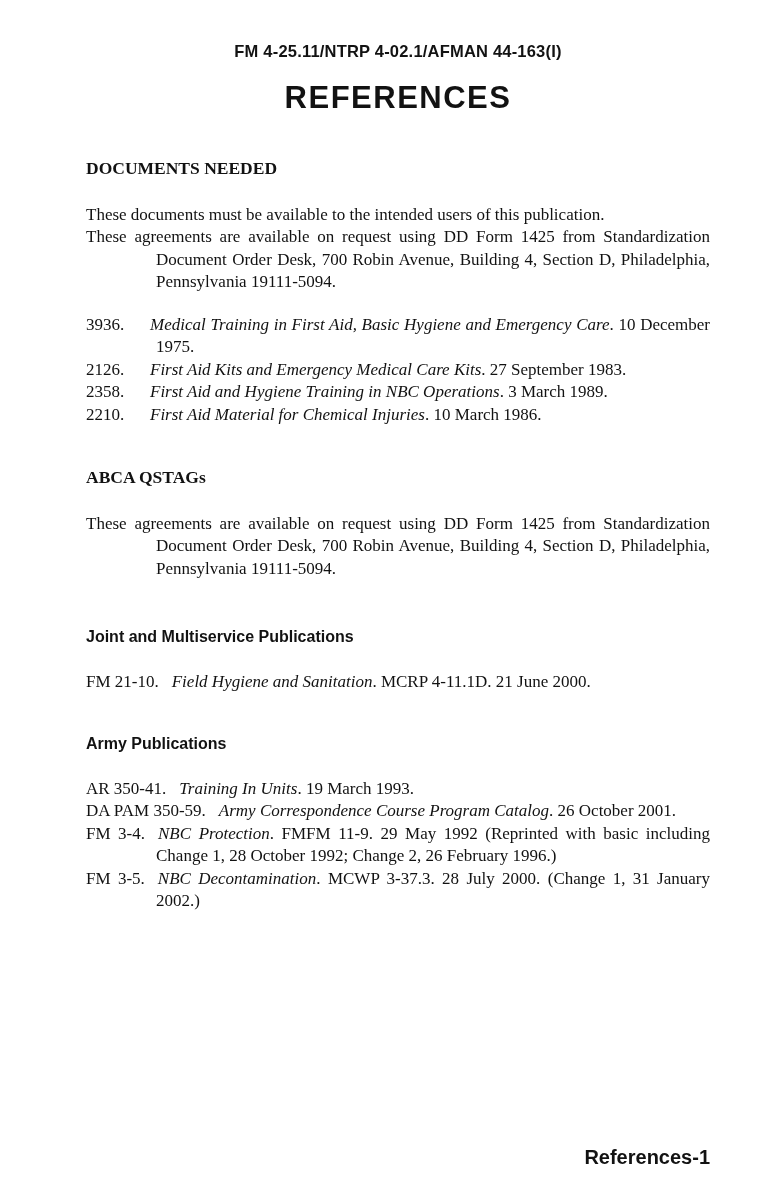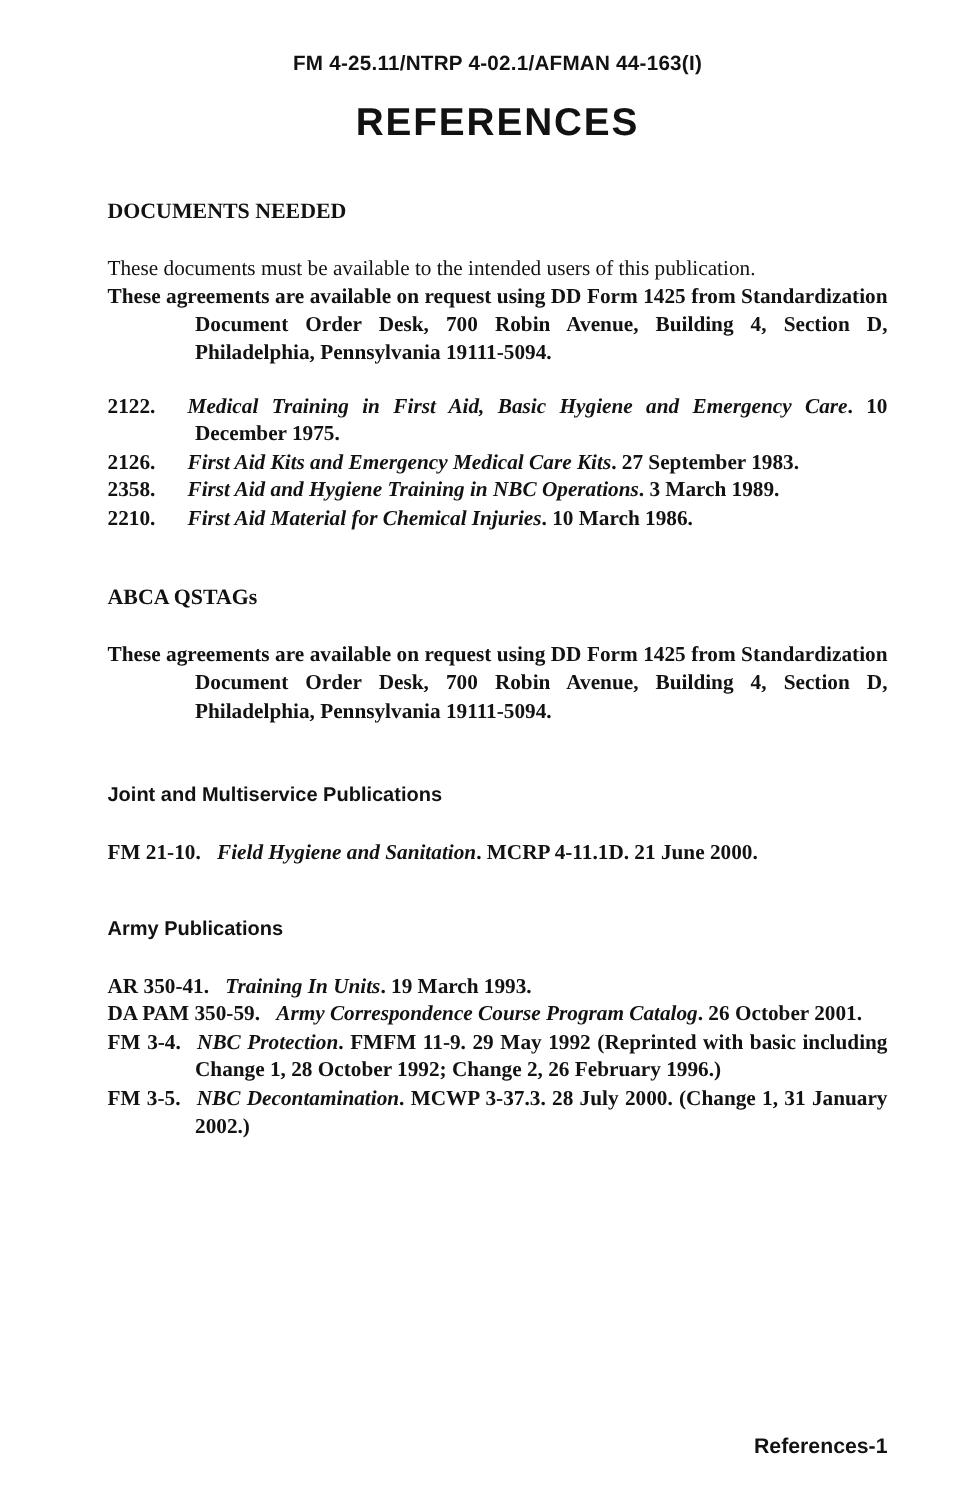--- a/index.html
+++ b/index.html
@@ -38,52 +38,52 @@
   }
   .h-sans {
     font-family: "Liberation Sans", sans-serif;
     font-weight: 700;
     font-size: 16px;
     margin: 0 0 22px 0;
   }
   .mt-section { margin-top: 40px; }
   .mt-section-lg { margin-top: 46px; }
   .para, .entry { text-align: justify; }
-  .hang { padding-left: 70px; text-indent: -70px; font-weight: bold; }
+  .hang { padding-left: 70px; text-indent: -70px; }
   .entries { margin-top: 20px; }
   .entries-tight { margin-top: 16px; }
   .entry { margin: 0; }
   .lbl-num { display: inline-block; width: 64px; text-indent: 0; }
   .lbl-wide { margin-right: 13px; }
   .ital { font-style: italic; }
   .page-footer {
     position: absolute;
     top: 1146px;
     right: 60px;
     font-family: "Liberation Sans", sans-serif;
     font-weight: 700;
-    font-size: 17px;
+    font-size: 20px;
   }
 </style>
 </head>
 <body>
 
 <div class="doc-header">FM 4-25.11/NTRP 4-02.1/AFMAN 44-163(I)</div>
 
 <h1 class="page-title">REFERENCES</h1>
 
 <section>
   <h2 class="h-serif">DOCUMENTS NEEDED</h2>
   <p class="para">These documents must be available to the intended users of this publication.</p>
 </section>
 
 <section>
   <p class="para hang">These agreements are available on request using DD Form 1425 from Standardization Document Order Desk, 700 Robin Avenue, Building 4, Section D, Philadelphia, Pennsylvania  19111-5094.</p>
   <div class="entries">
-    <p class="entry hang"><span class="lbl-num">2122.</span><span class="ital">Medical Training in First Aid, Basic Hygiene and Emergency Care</span><span>.  10 December 1975.</span></p>
+    <p class="entry hang"><span class="lbl-num">3936.</span><span class="ital">Medical Training in First Aid, Basic Hygiene and Emergency Care</span><span>.  10 December 1975.</span></p>
     <p class="entry hang"><span class="lbl-num">2126.</span><span class="ital">First Aid Kits and Emergency Medical Care Kits</span><span>.  27 September 1983.</span></p>
     <p class="entry hang"><span class="lbl-num">2358.</span><span class="ital">First Aid and Hygiene Training in NBC Operations</span><span>.  3 March 1989.</span></p>
     <p class="entry hang"><span class="lbl-num">2210.</span><span class="ital">First Aid Material for Chemical Injuries</span><span>.  10 March 1986.</span></p>
   </div>
 </section>
 
 <section>
   <h2 class="h-serif mt-section">ABCA QSTAGs</h2>
   <p class="para hang">These agreements are available on request using DD Form 1425 from Standardization Document Order Desk, 700 Robin Avenue, Building 4, Section D, Philadelphia, Pennsylvania  19111-5094.</p>
 </section>

